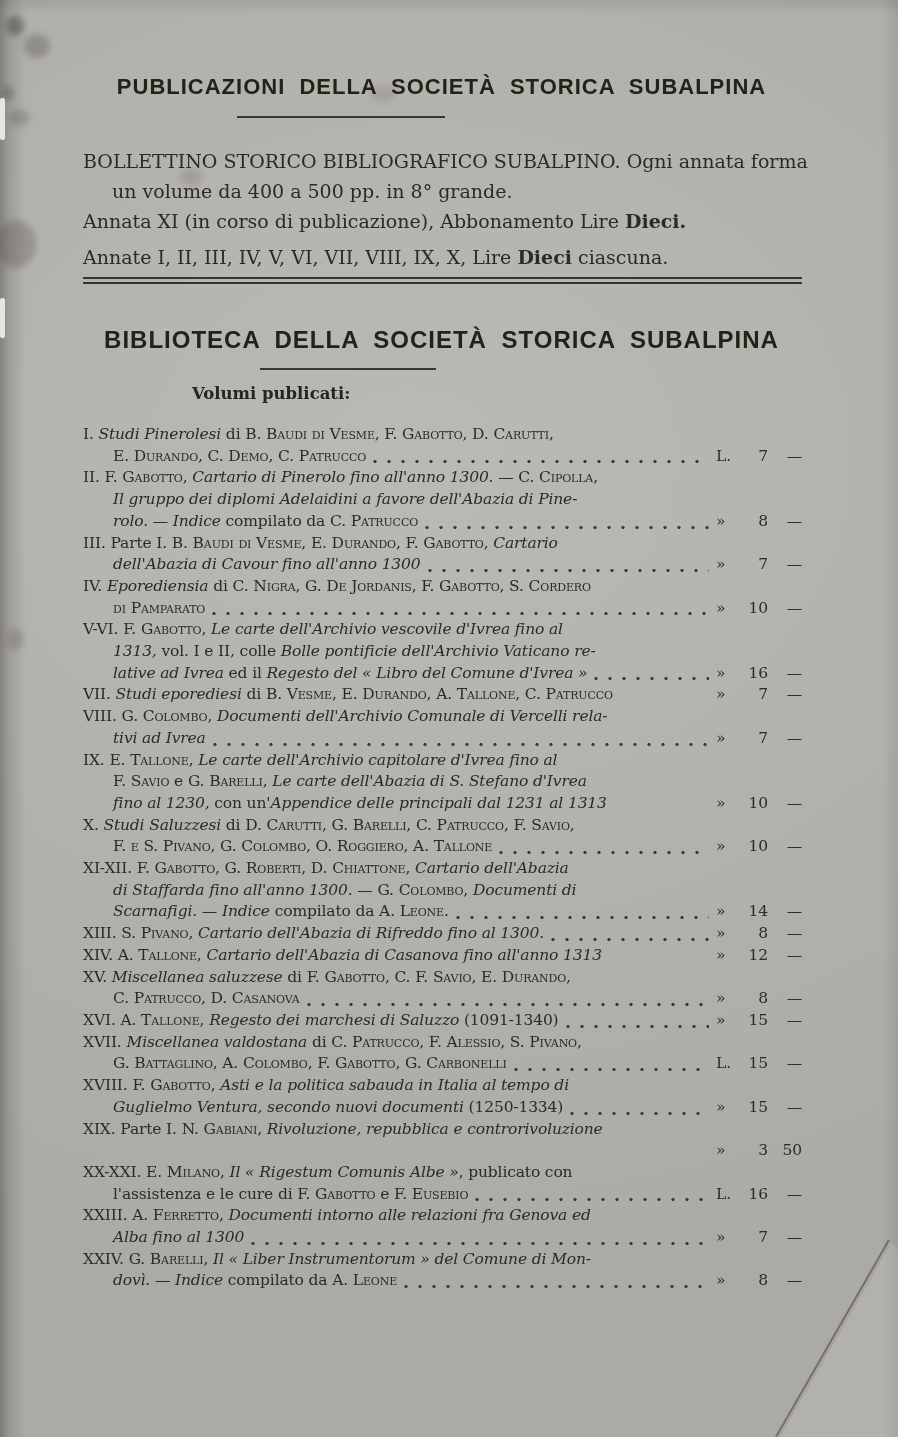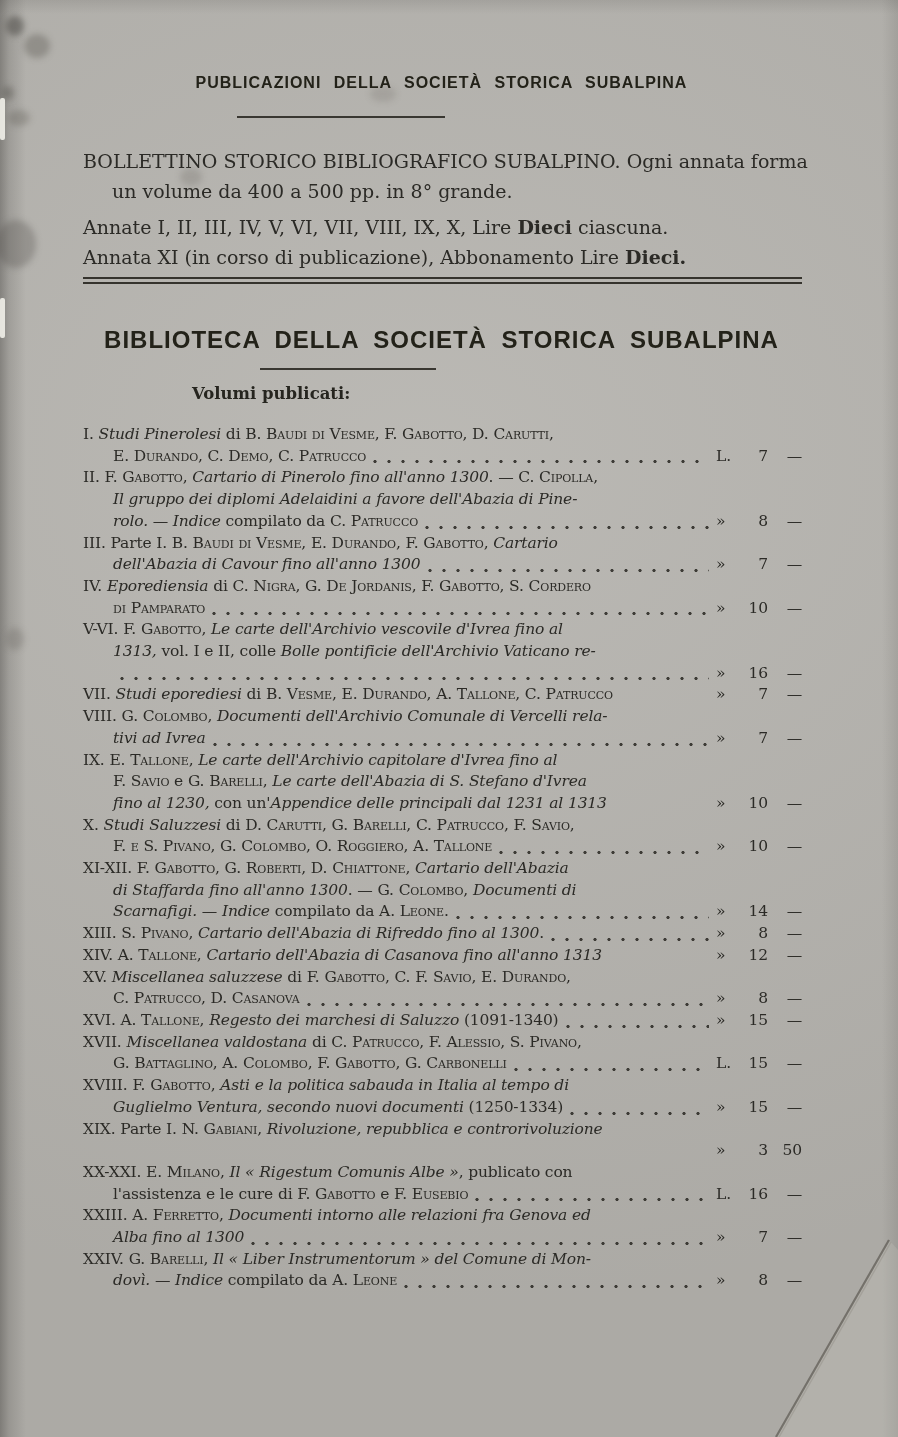--- a/index.html
+++ b/index.html
@@ -17,21 +17,21 @@
   .stain{position:absolute;border-radius:50%;filter:blur(3px);}
   .sliver{position:absolute;left:0;width:5px;background:rgba(241,239,233,0.9);border-radius:2px;filter:blur(0.5px);}
   .crease-svg{position:absolute;left:0;top:0;}
 
   .headline{
     position:absolute; left:83px; width:717px; text-align:center;
     font-family:"Liberation Sans","DejaVu Sans",sans-serif;
     font-weight:700; color:#232219; letter-spacing:1px; word-spacing:7px;
     white-space:nowrap;
   }
-  #title{top:74px; font-size:16px;}
+  #title{top:74px; font-size:22px;}
   #lib-title{top:326px; font-size:24px;}
   .rule{position:absolute; left:50%; transform:translateX(-58px); border-top:2px solid #393731;}
   #rule1{top:116px; width:208px; margin-left:-104px; transform:none; left:341px;}
   #rule2{top:368px; width:176px; left:318px;}
   .double-rule{position:absolute; left:83px; width:719px; top:277px; height:3px;
     border-top:2px solid #35332d; border-bottom:2px solid #35332d;}
 
   #bulletin{position:absolute; left:83px; top:146px; width:719px; font-size:19px;}
   #bulletin .bl{line-height:30px;}
   #bulletin .ind{padding-left:29px;}
@@ -74,25 +74,25 @@
   <div id="title" class="headline">PUBLICAZIONI DELLA SOCIETÀ STORICA SUBALPINA</div>
   <div id="rule1" class="rule"></div>
 
   <div id="bulletin">
       <div class="bl">
         <span class="bl-text"><span>BOLLETTINO STORICO BIBLIOGRAFICO SUBALPINO. Ogni annata forma</span></span>
       </div>
       <div class="bl ind">
         <span class="bl-text"><span>un volume da 400 a 500 pp. in 8° grande.</span></span>
       </div>
+      <div class="bl">
+        <span class="bl-text"><span>Annata XI (in corso di publicazione), Abbonamento Lire </span><span class="bd">Dieci.</span></span>
+      </div>
       <div class="bl" style="margin-top: 6px;">
         <span class="bl-text"><span>Annate I, II, III, IV, V, VI, VII, VIII, IX, X, Lire </span><span class="bd">Dieci</span><span> ciascuna.</span></span>
-      </div>
-      <div class="bl">
-        <span class="bl-text"><span>Annata XI (in corso di publicazione), Abbonamento Lire </span><span class="bd">Dieci.</span></span>
       </div>
     </div>
   <div class="double-rule"></div>
 
   <div id="lib-title" class="headline">BIBLIOTECA DELLA SOCIETÀ STORICA SUBALPINA</div>
   <div id="rule2" class="rule"></div>
   <div id="subtitle">Volumi publicati:</div>
 
   <div id="catalog">
       <div>
@@ -155,20 +155,21 @@
         </div>
       </div>
       <div>
         <div class="bl">
           <span class="bl-text"><span>V-VI. </span><span class="sc">F. Gabotto,</span><span> </span><span class="it">Le carte dell'Archivio vescovile d'Ivrea fino al</span></span>
         </div>
         <div class="bl ind">
           <span class="bl-text"><span class="it">1313,</span><span> vol. I e II, colle </span><span class="it">Bolle pontificie dell'Archivio Vaticano re-</span></span>
         </div>
         <div class="bl ind">
+          <span class="bl-text"><span class="it">lative ad Ivrea</span><span> ed il </span><span class="it">Regesto del « Libro del Comune d'Ivrea »</span></span>
           <span class="ld dots"></span>
           <span class="pr">
             <span class="cur">»</span>
             <span class="amt">16</span>
             <span class="cts">—</span>
           </span>
         </div>
       </div>
       <div>
         <div class="bl">

